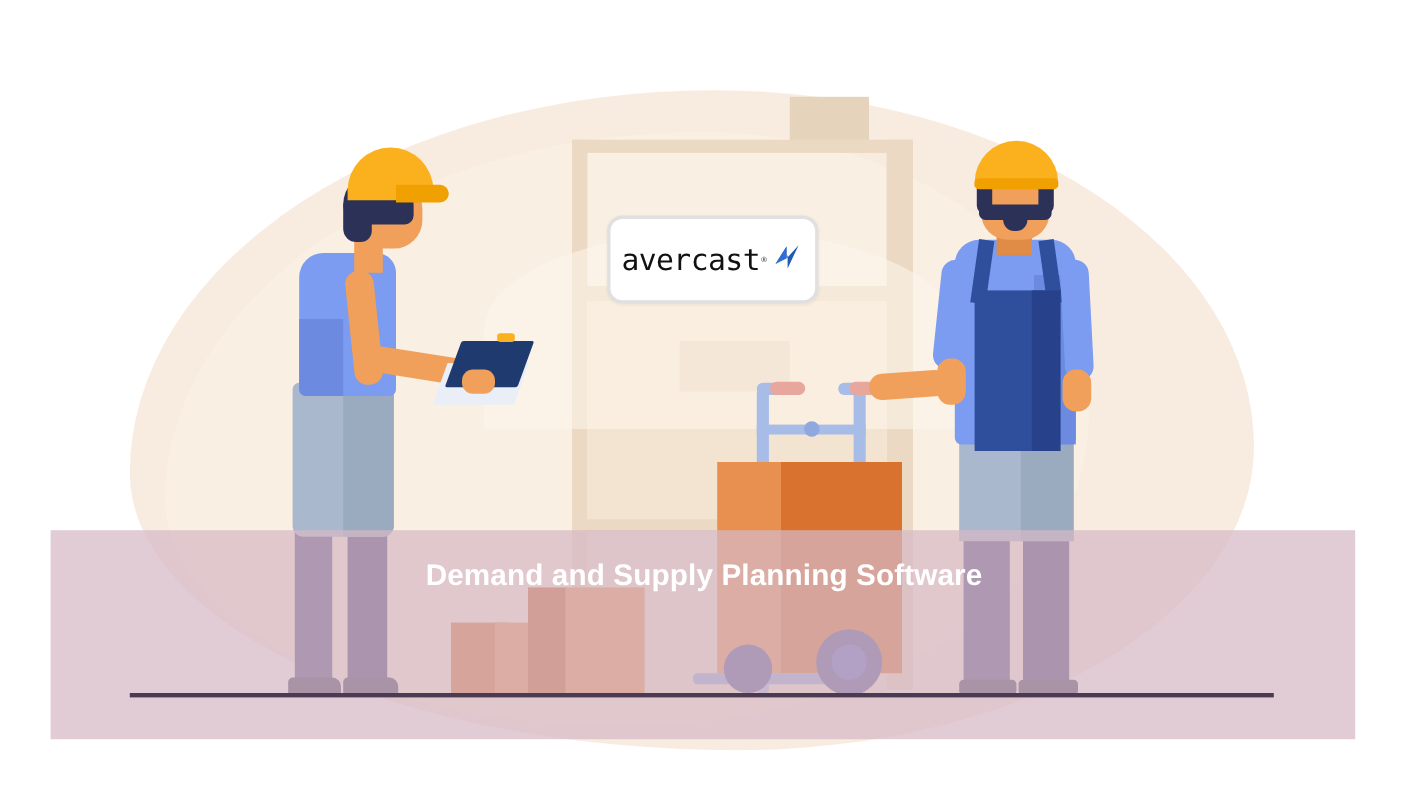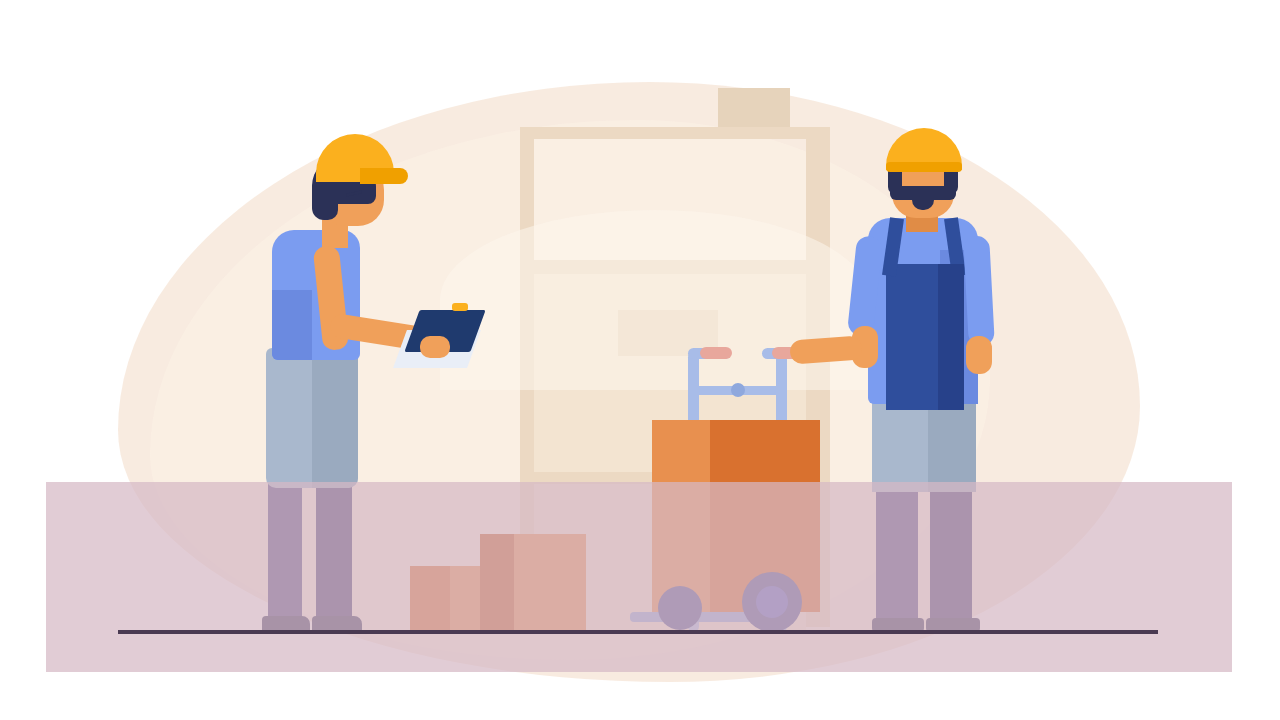--- a/index.html
+++ b/index.html
@@ -118,20 +118,32 @@
 
     <div class="layer shelf-box" style="left:534px;top:274px;width:272px;height:200px;background:#f3e4d1;"></div>
     <div class="layer shelf-box" style="left:618px;top:310px;width:100px;height:46px;background:#e9d6bd;"></div>
 
     <div class="layer shelf-beam" style="left:520px;top:472px;width:310px;height:12px;"></div>
     <div class="layer shelf-box" style="left:534px;top:484px;width:272px;height:146px;background:#f5e7d5;"></div>
   </div>
 
   <div class="layer" style="left:440px;top:210px;width:430px;height:180px;background:#fdf6ec;border-radius:50% 50% 0 0;opacity:.55;"></div>
 
+  <div class="layer logo-badge">
+    <div class="logo-row">
+      <span class="logo-word">avercast</span>
+        <span class="logo-reg">®</span>
+      <span style="display:inline-block;margin-left:2px;">
+        <svg width="32" height="32" viewBox="0 0 32 32">
+          <path d="M6 22 L16 6 L16 17 L27 5 L17 26 L17 14 Z" fill="#1f5bb5"></path>
+          <path d="M6 22 L16 6 L16 17 Z" fill="#2d6fd4"></path>
+        </svg>
+      </span>
+    </div>
+  </div>
 
   <div>
 
     <div class="layer legs" style="left:268px;top:480px;width:34px;height:150px;"></div>
     <div class="layer legs-d" style="left:316px;top:480px;width:36px;height:150px;"></div>
     <div class="layer shoe" style="left:262px;top:616px;width:48px;height:16px;border-radius:4px 8px 2px 2px;"></div>
     <div class="layer shoe" style="left:312px;top:616px;width:50px;height:16px;border-radius:4px 8px 2px 2px;"></div>
 
     <div class="layer pants" style="left:266px;top:348px;width:92px;height:140px;border-radius:6px 6px 10px 10px;"></div>
     <div class="layer pants-d" style="left:312px;top:348px;width:46px;height:140px;border-radius:0 6px 10px 0;"></div>
@@ -227,14 +239,15 @@
     <div class="layer hair" style="left:890px;top:186px;width:66px;height:14px;border-radius:0 0 6px 6px;"></div>
     <div class="layer hair" style="left:912px;top:190px;width:22px;height:20px;border-radius:0 0 10px 10px;"></div>
 
     <div class="layer hat" style="left:886px;top:128px;width:76px;height:42px;border-radius:38px 38px 0 0;"></div>
     <div class="layer hat-d" style="left:886px;top:162px;width:76px;height:10px;border-radius:4px;"></div>
   </div>
 
   <div class="layer band"></div>
   <div class="layer ground"></div>
 
+  <div class="layer subtitle">Demand and Supply Planning Software</div>
 
 </div>
 
 </body></html>

